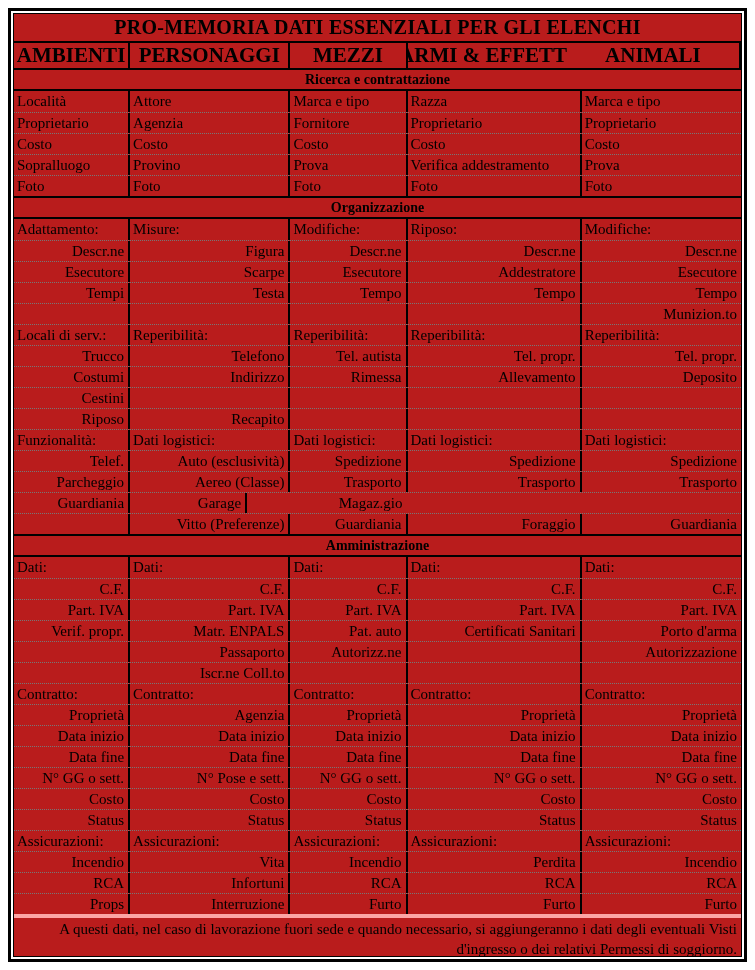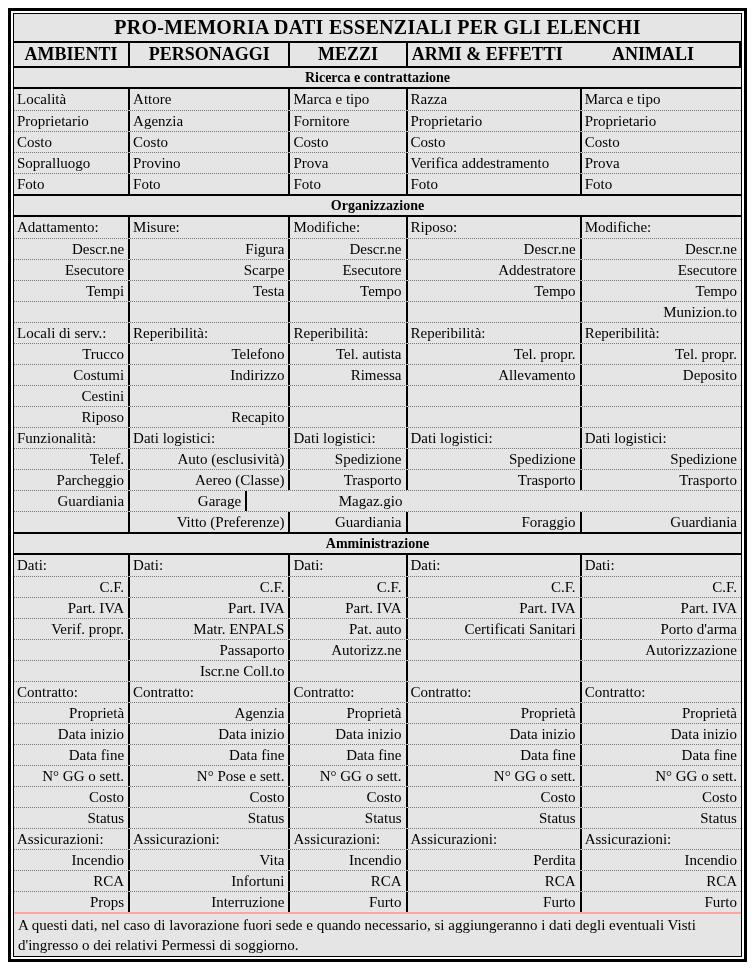--- a/index.html
+++ b/index.html
@@ -6,52 +6,52 @@
   body{
     width:755px;height:970px;background:#ffffff;color:#000;
     font-family:"Liberation Serif", serif;position:relative;overflow:hidden;
   }
   .frame{
     position:absolute;left:8px;top:8px;width:739px;height:954px;
     border:3px solid #000;padding:2px;box-sizing:border-box;background:#fff;
   }
   .inner{
     width:100%;height:100%;border:1px solid #000;box-sizing:border-box;
-    display:flex;flex-direction:column;overflow:hidden;background:#e5e5e5;
+    display:flex;flex-direction:column;overflow:hidden;background:#b91c1c;
   }
   .title-row{
     flex:0 0 27px;display:flex;align-items:center;justify-content:center;
     font-weight:bold;font-size:20px;letter-spacing:.3px;white-space:nowrap;
   }
   .header-row{
     flex:0 0 25px;border-top:2px solid #000;box-sizing:border-box;display:flex;
   }
   .header-row .cell{
-    font-weight:bold;font-size:18px;justify-content:center;
+    font-weight:bold;font-size:21px;justify-content:center;
     padding-left:0;padding-right:0;
   }
   .section-row{
     flex:0 0 23px;border-top:2px solid #000;border-bottom:2px solid #000;
     box-sizing:border-box;display:flex;align-items:center;justify-content:center;
     font-weight:bold;font-size:14px;
   }
   .row{flex:0 0 21px;display:flex;box-sizing:border-box}
   .row.sep{border-top:1px dotted #777}
   .cell{
     box-sizing:border-box;height:100%;overflow:hidden;white-space:nowrap;
     font-size:15px;display:flex;align-items:center;
   }
   .cell.left{justify-content:flex-start;padding-left:3px;padding-right:0}
   .cell.right{justify-content:flex-end;padding-right:4px;padding-left:2px}
   .cell.center{justify-content:center}
   .c0{width:15.97%}.c1{width:22.06%}.c2{width:16.10%}.c3{width:23.95%}.c4{width:21.92%}
   .cell:not(.c4){border-right:2px solid #000}
   .footer-row{
-    flex:1 1 auto;border-top:2px solid #fca5a5;box-sizing:border-box;
-    padding:1px 4px;font-size:15px;line-height:20px;text-align:left;
+    flex:1 1 auto;border-top:4px solid #fca5a5;box-sizing:border-box;
+    padding:1px 4px;font-size:15px;line-height:20px;text-align:right;
   }
 </style>
 </head>
 <body>
 
 <div class="frame">
   <div class="inner">
     <div class="title-row">PRO-MEMORIA DATI ESSENZIALI PER GLI ELENCHI</div>
     <div class="header-row" id="col-header-row">
         <div class="cell c0 center">AMBIENTI</div>

